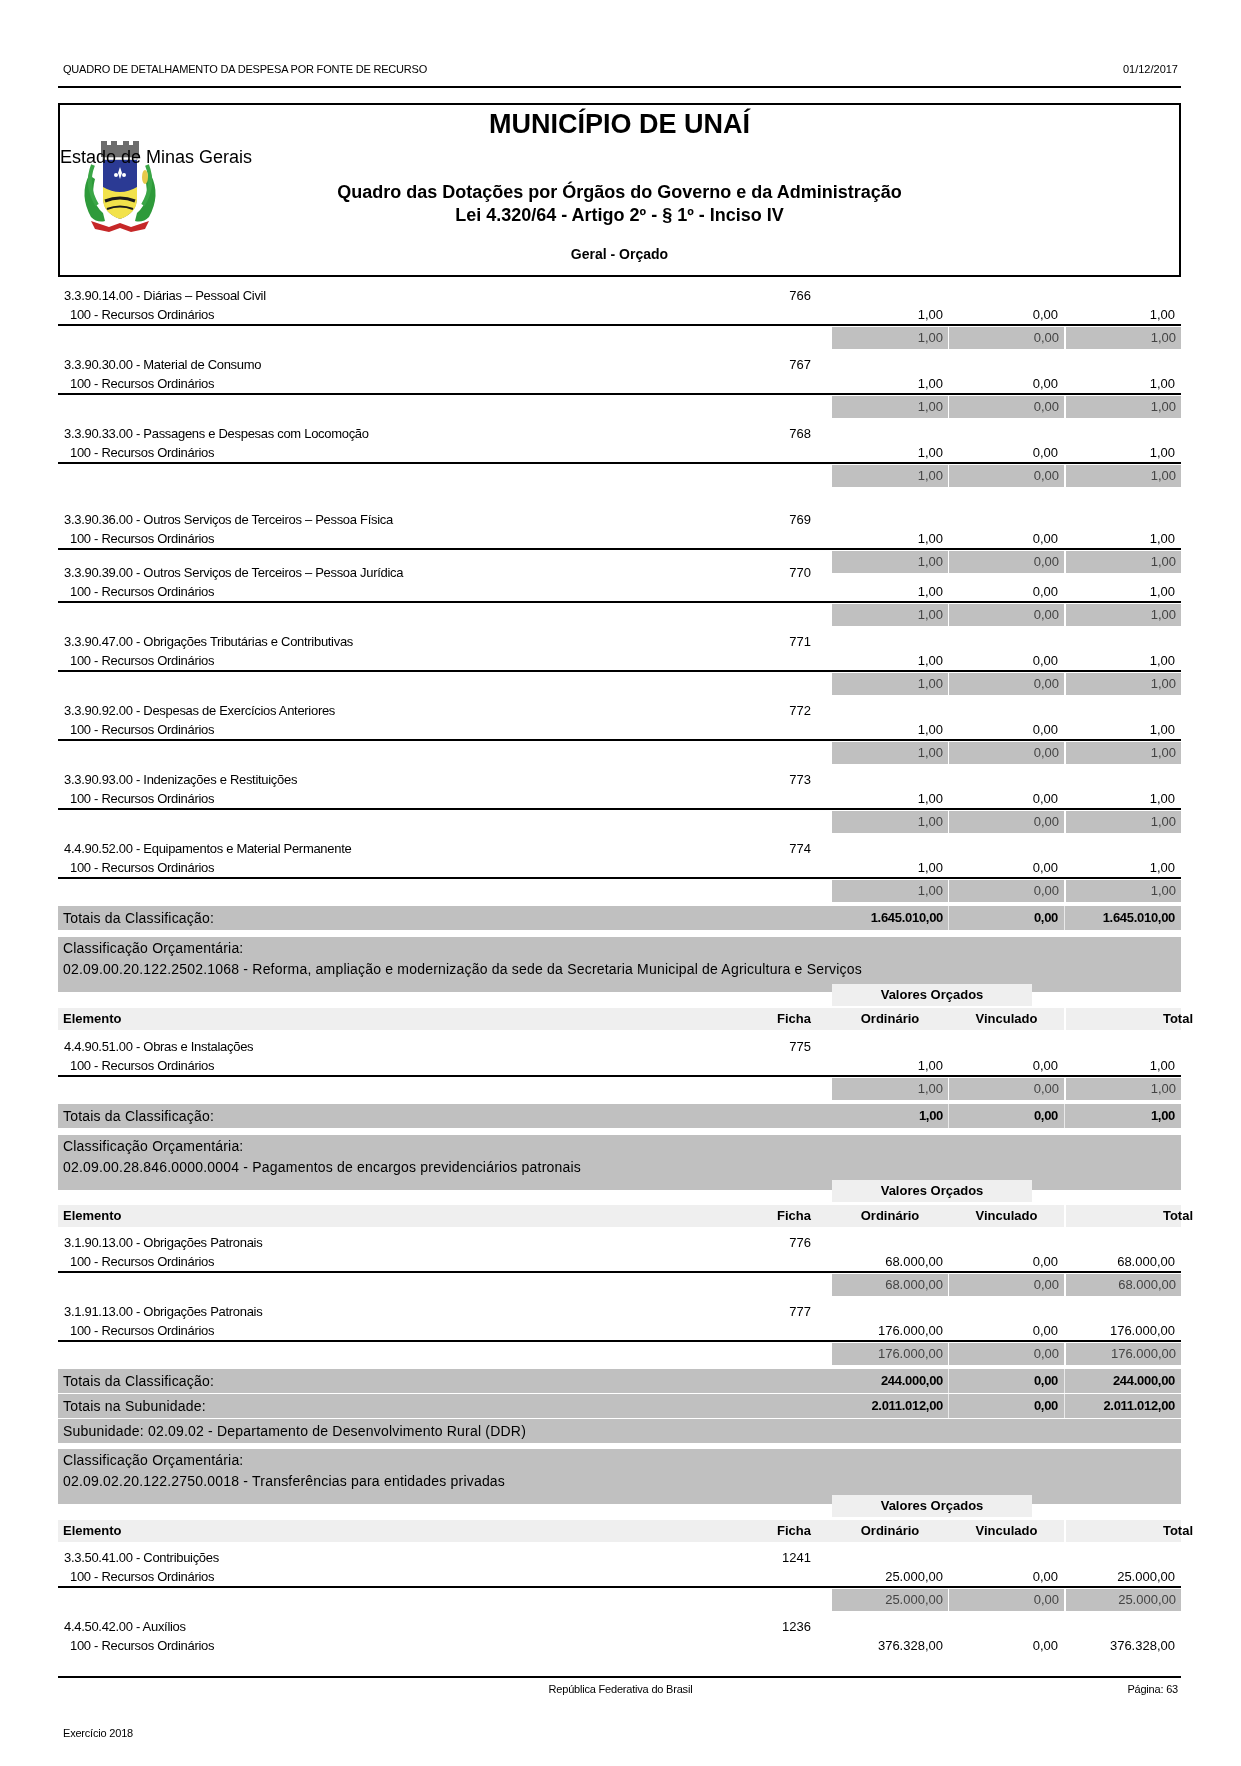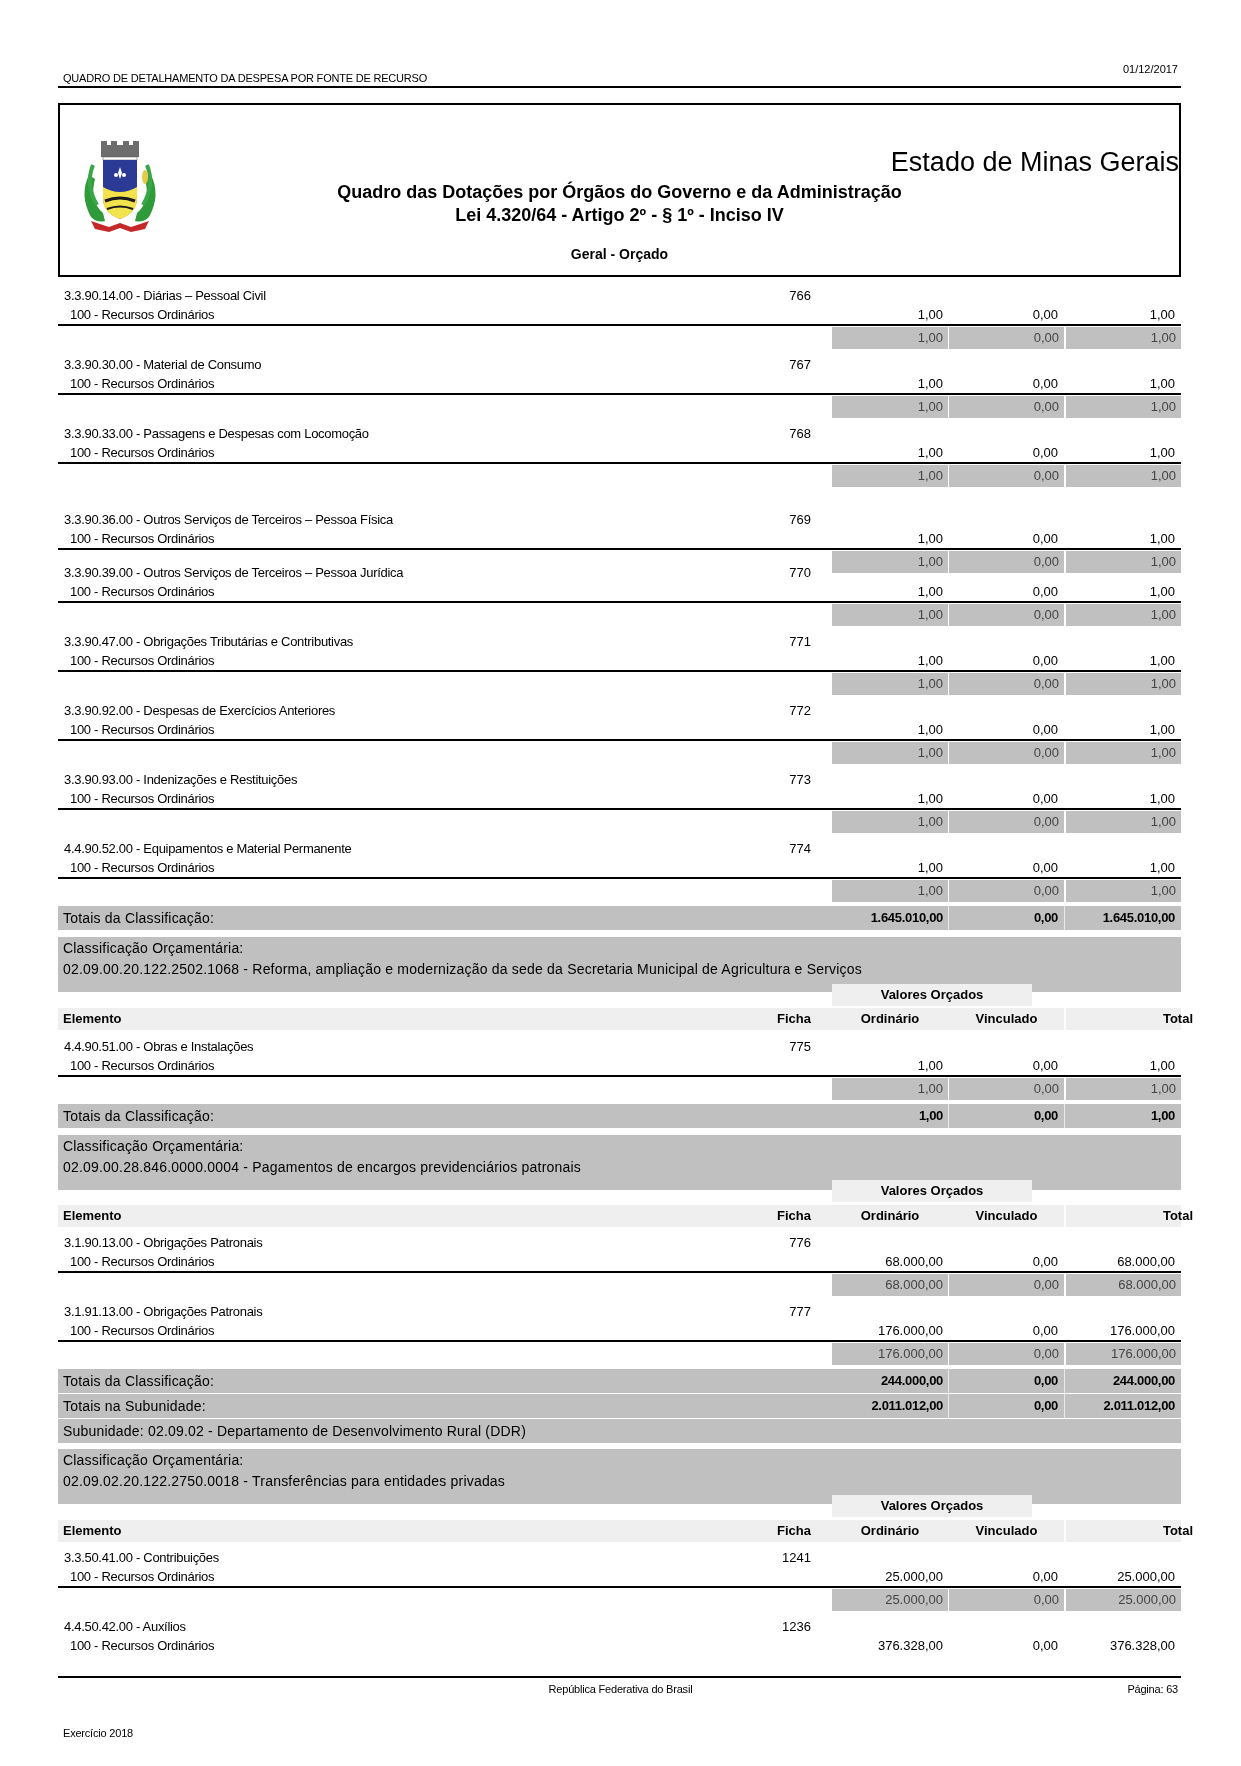--- a/index.html
+++ b/index.html
@@ -1,25 +1,25 @@
 <!DOCTYPE html>
 <html><head>
 <meta charset="utf-8">
 <style>
   html, body { margin: 0; padding: 0; background: #ffffff; }
   body { width: 1241px; height: 1766px; position: relative; overflow: hidden;
          font-family: "Liberation Sans", sans-serif; color: #000; }
   .abs { position: absolute; }
-  .hdr-left { left: 63px; top: 63px; font-size: 11px; letter-spacing: -0.2px; margin-top: 9px; }
+  .hdr-left { left: 63px; top: 63px; font-size: 11px; letter-spacing: -0.2px; }
   .hdr-right { right: 63px; top: 63px; font-size: 11px; }
   .rule { position: absolute; left: 58px; width: 1123px; height: 2px; background: #000; }
   .titlebox { position: absolute; left: 58px; top: 103px; width: 1119px; height: 170px;
               border: 2px solid #000; }
   .t1 { position: absolute; left: 0; right: 0; top: 4px; text-align: center; font-size: 27px; font-weight: bold; }
-  .t2 { position: absolute; left: 0; right: 0; top: 42px; text-align: right; font-size: 27px; }
+  .t2 { position: absolute; left: 0; right: 8px; top: 42px; text-align: left; font-size: 18px; }
   .t3 { position: absolute; left: 0; right: 0; top: 77px; text-align: center; font-size: 18px; font-weight: bold; }
   .t4 { position: absolute; left: 0; right: 0; top: 100px; text-align: center; font-size: 18px; font-weight: bold; }
   .t5 { position: absolute; left: 0; right: 0; top: 141px; text-align: center; font-size: 14px; font-weight: bold; }
   .crest { position: absolute; left: 15px; top: 30px; width: 90px; height: 100px; }
 
   .item { position: absolute; left: 58px; width: 1123px; height: 62px; font-size: 13px; }
   .item .elem { position: absolute; left: 6px; top: 0; letter-spacing: -0.3px; }
   .item .ficha { position: absolute; right: 370px; top: 0; text-align: right; margin-left: 44px; }
   .item .fonte { position: absolute; left: 12px; top: 19px; letter-spacing: -0.3px; }
   .item .v1 { position: absolute; right: 238px; top: 19px; }
@@ -85,20 +85,21 @@
       <path d="M28 25 L62 25 L62 62 Q62 78 45 84 Q28 78 28 62 Z" fill="#2b3a94"></path>
       <path d="M28 52 Q45 62 62 52 L62 64 Q62 78 45 84 Q28 78 28 64 Z" fill="#f2e24b"></path>
       <path d="M30 66 Q45 60 60 66" stroke="#1a1a1a" stroke-width="3" fill="none"></path>
       <path d="M32 74 Q45 69 58 74" stroke="#1a1a1a" stroke-width="2" fill="none"></path>
       <path d="M45 32 L47 38 L45 44 L43 38 Z" fill="#fff"></path>
       <circle cx="41" cy="40" r="2" fill="#fff"></circle>
       <circle cx="49" cy="40" r="2" fill="#fff"></circle>
       <path d="M16 86 L34 92 L45 88 L56 92 L74 86 L70 94 L56 97 L45 93 L34 97 L20 94 Z" fill="#c62828"></path>
     </svg>
   </div>
+  <div class="t1">MUNICÍPIO DE UNAÍ</div>
   <div class="t2">Estado de Minas Gerais</div>
   <div class="t3">Quadro das Dotações por Órgãos do Governo e da Administração</div>
   <div class="t4">Lei 4.320/64 - Artigo 2º - § 1º - Inciso IV</div>
   <div class="t5">Geral - Orçado</div>
 </div>
 
 <div id="s1-items">
     <div class="item" style="top: 288px;">
       <span class="elem">3.3.90.14.00 - Diárias – Pessoal Civil</span>
       <span class="ficha">766</span>

